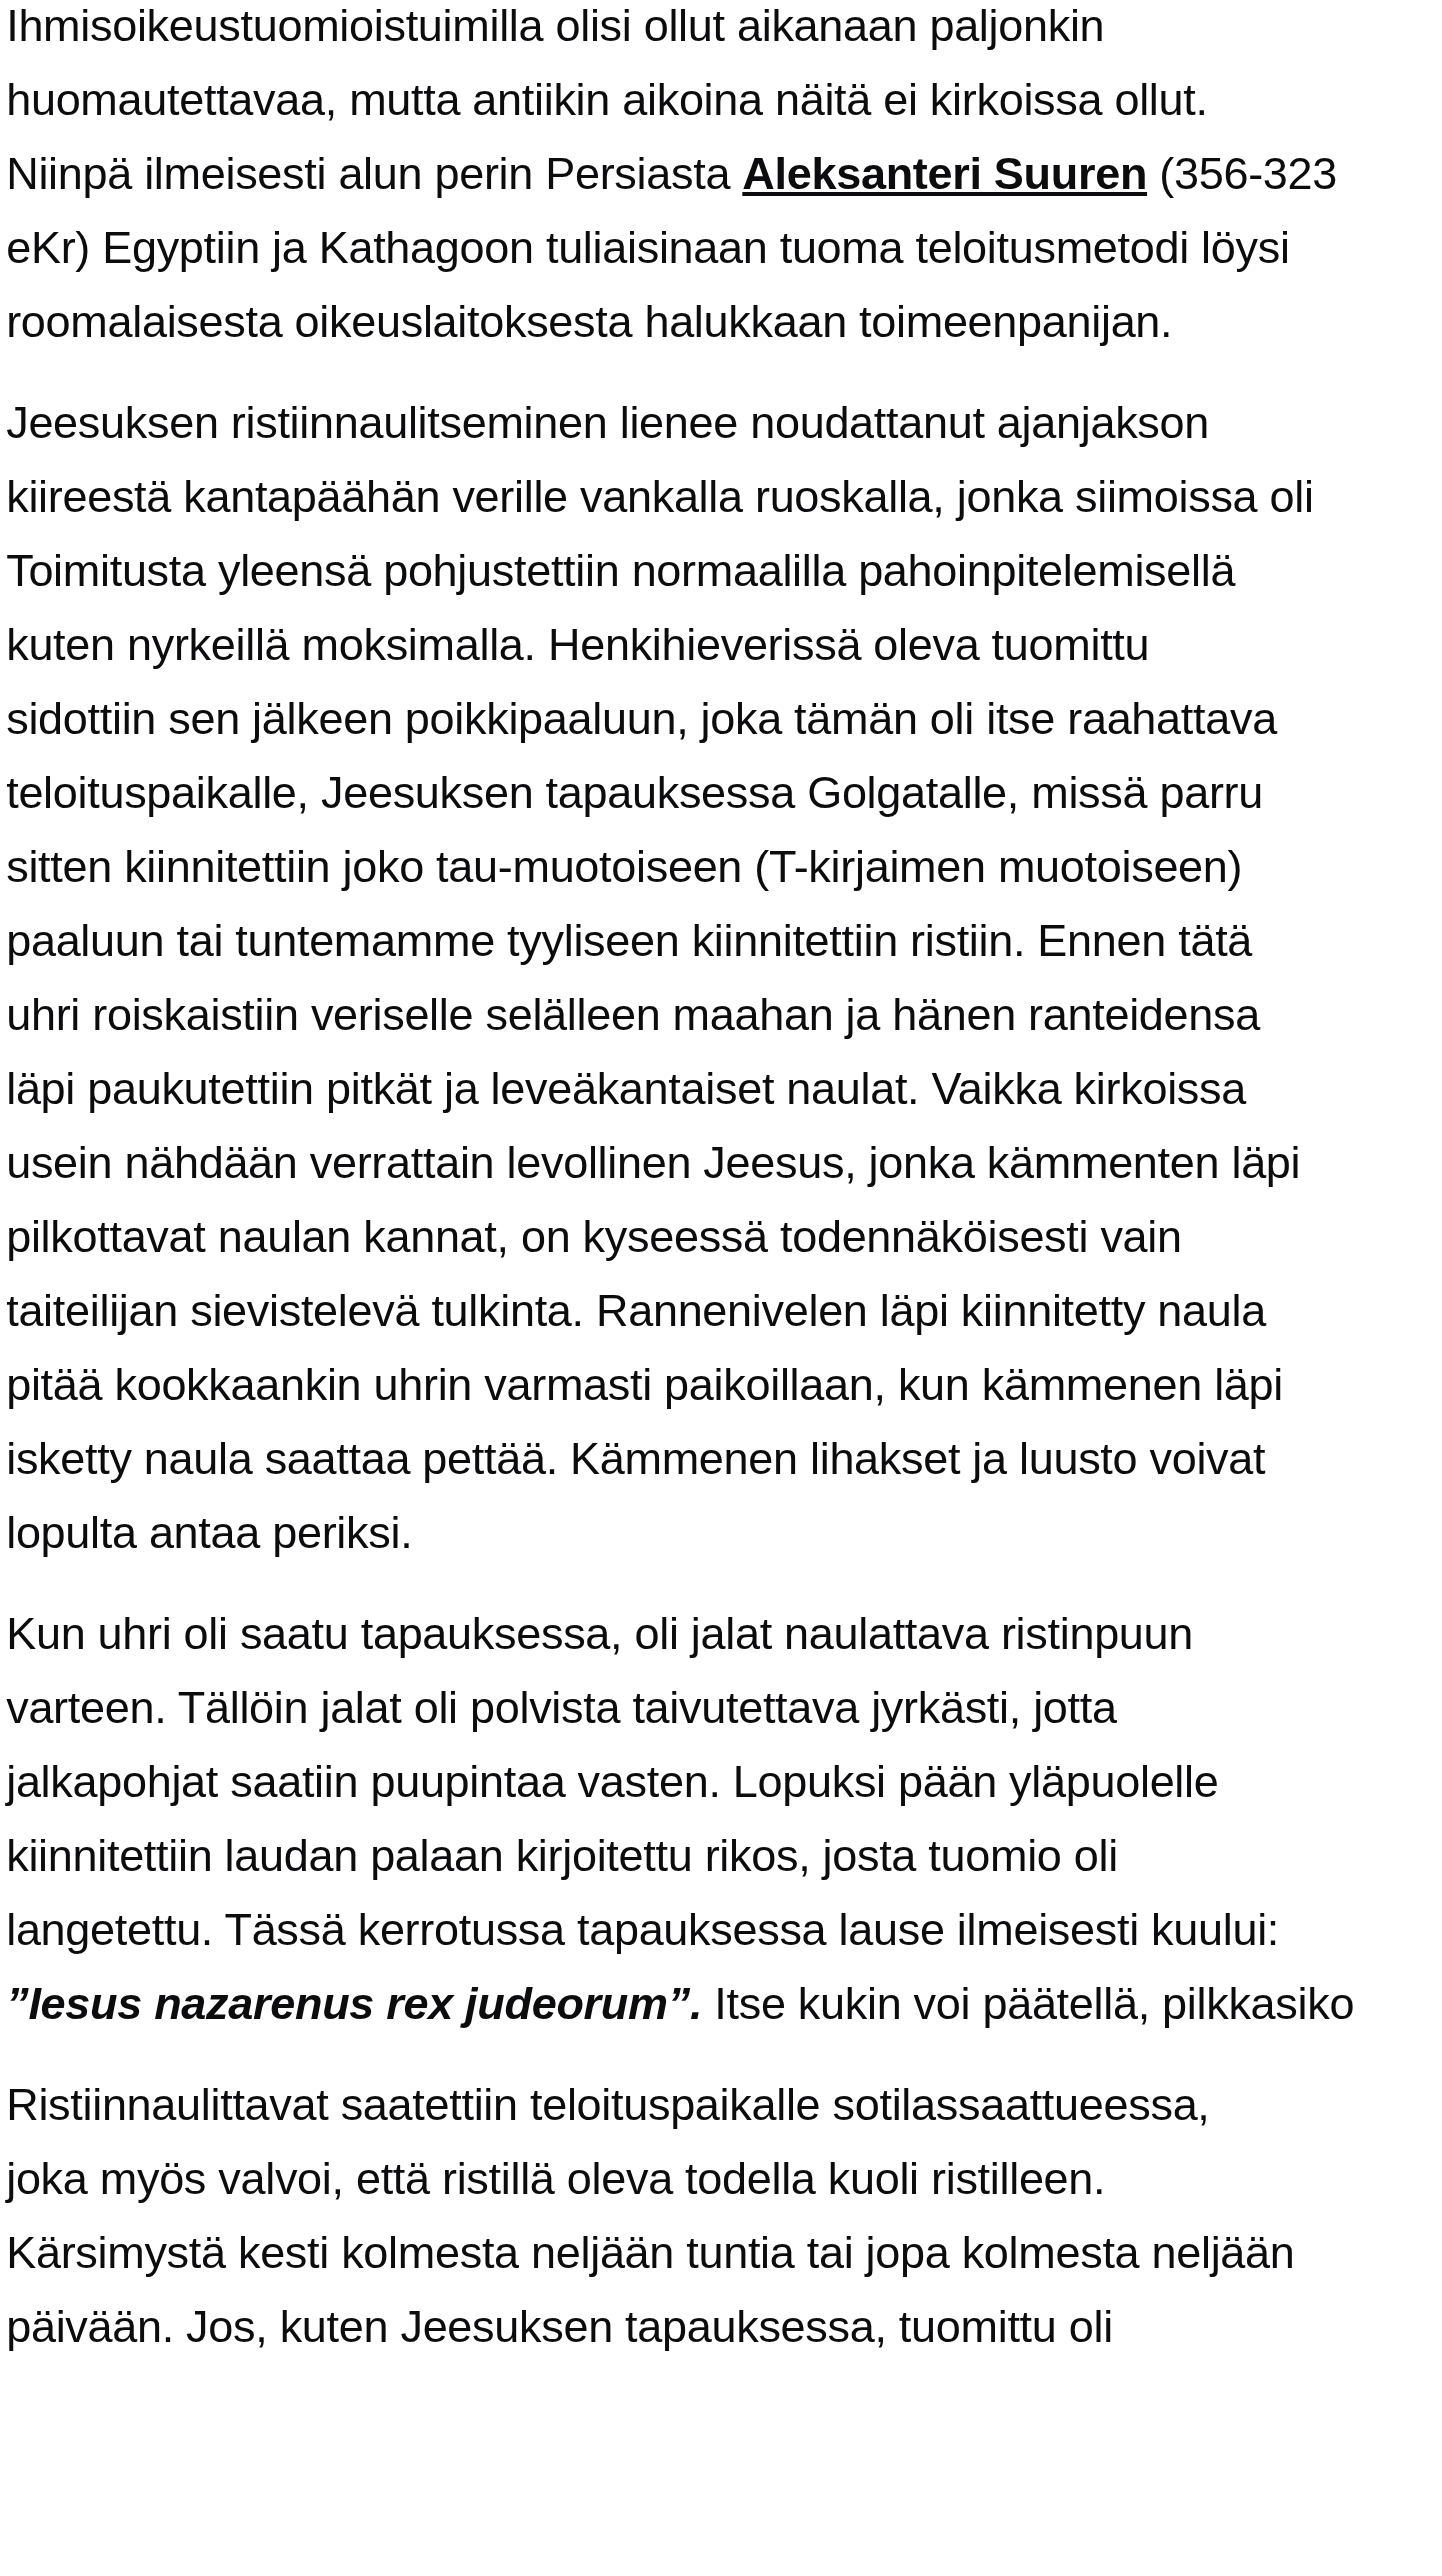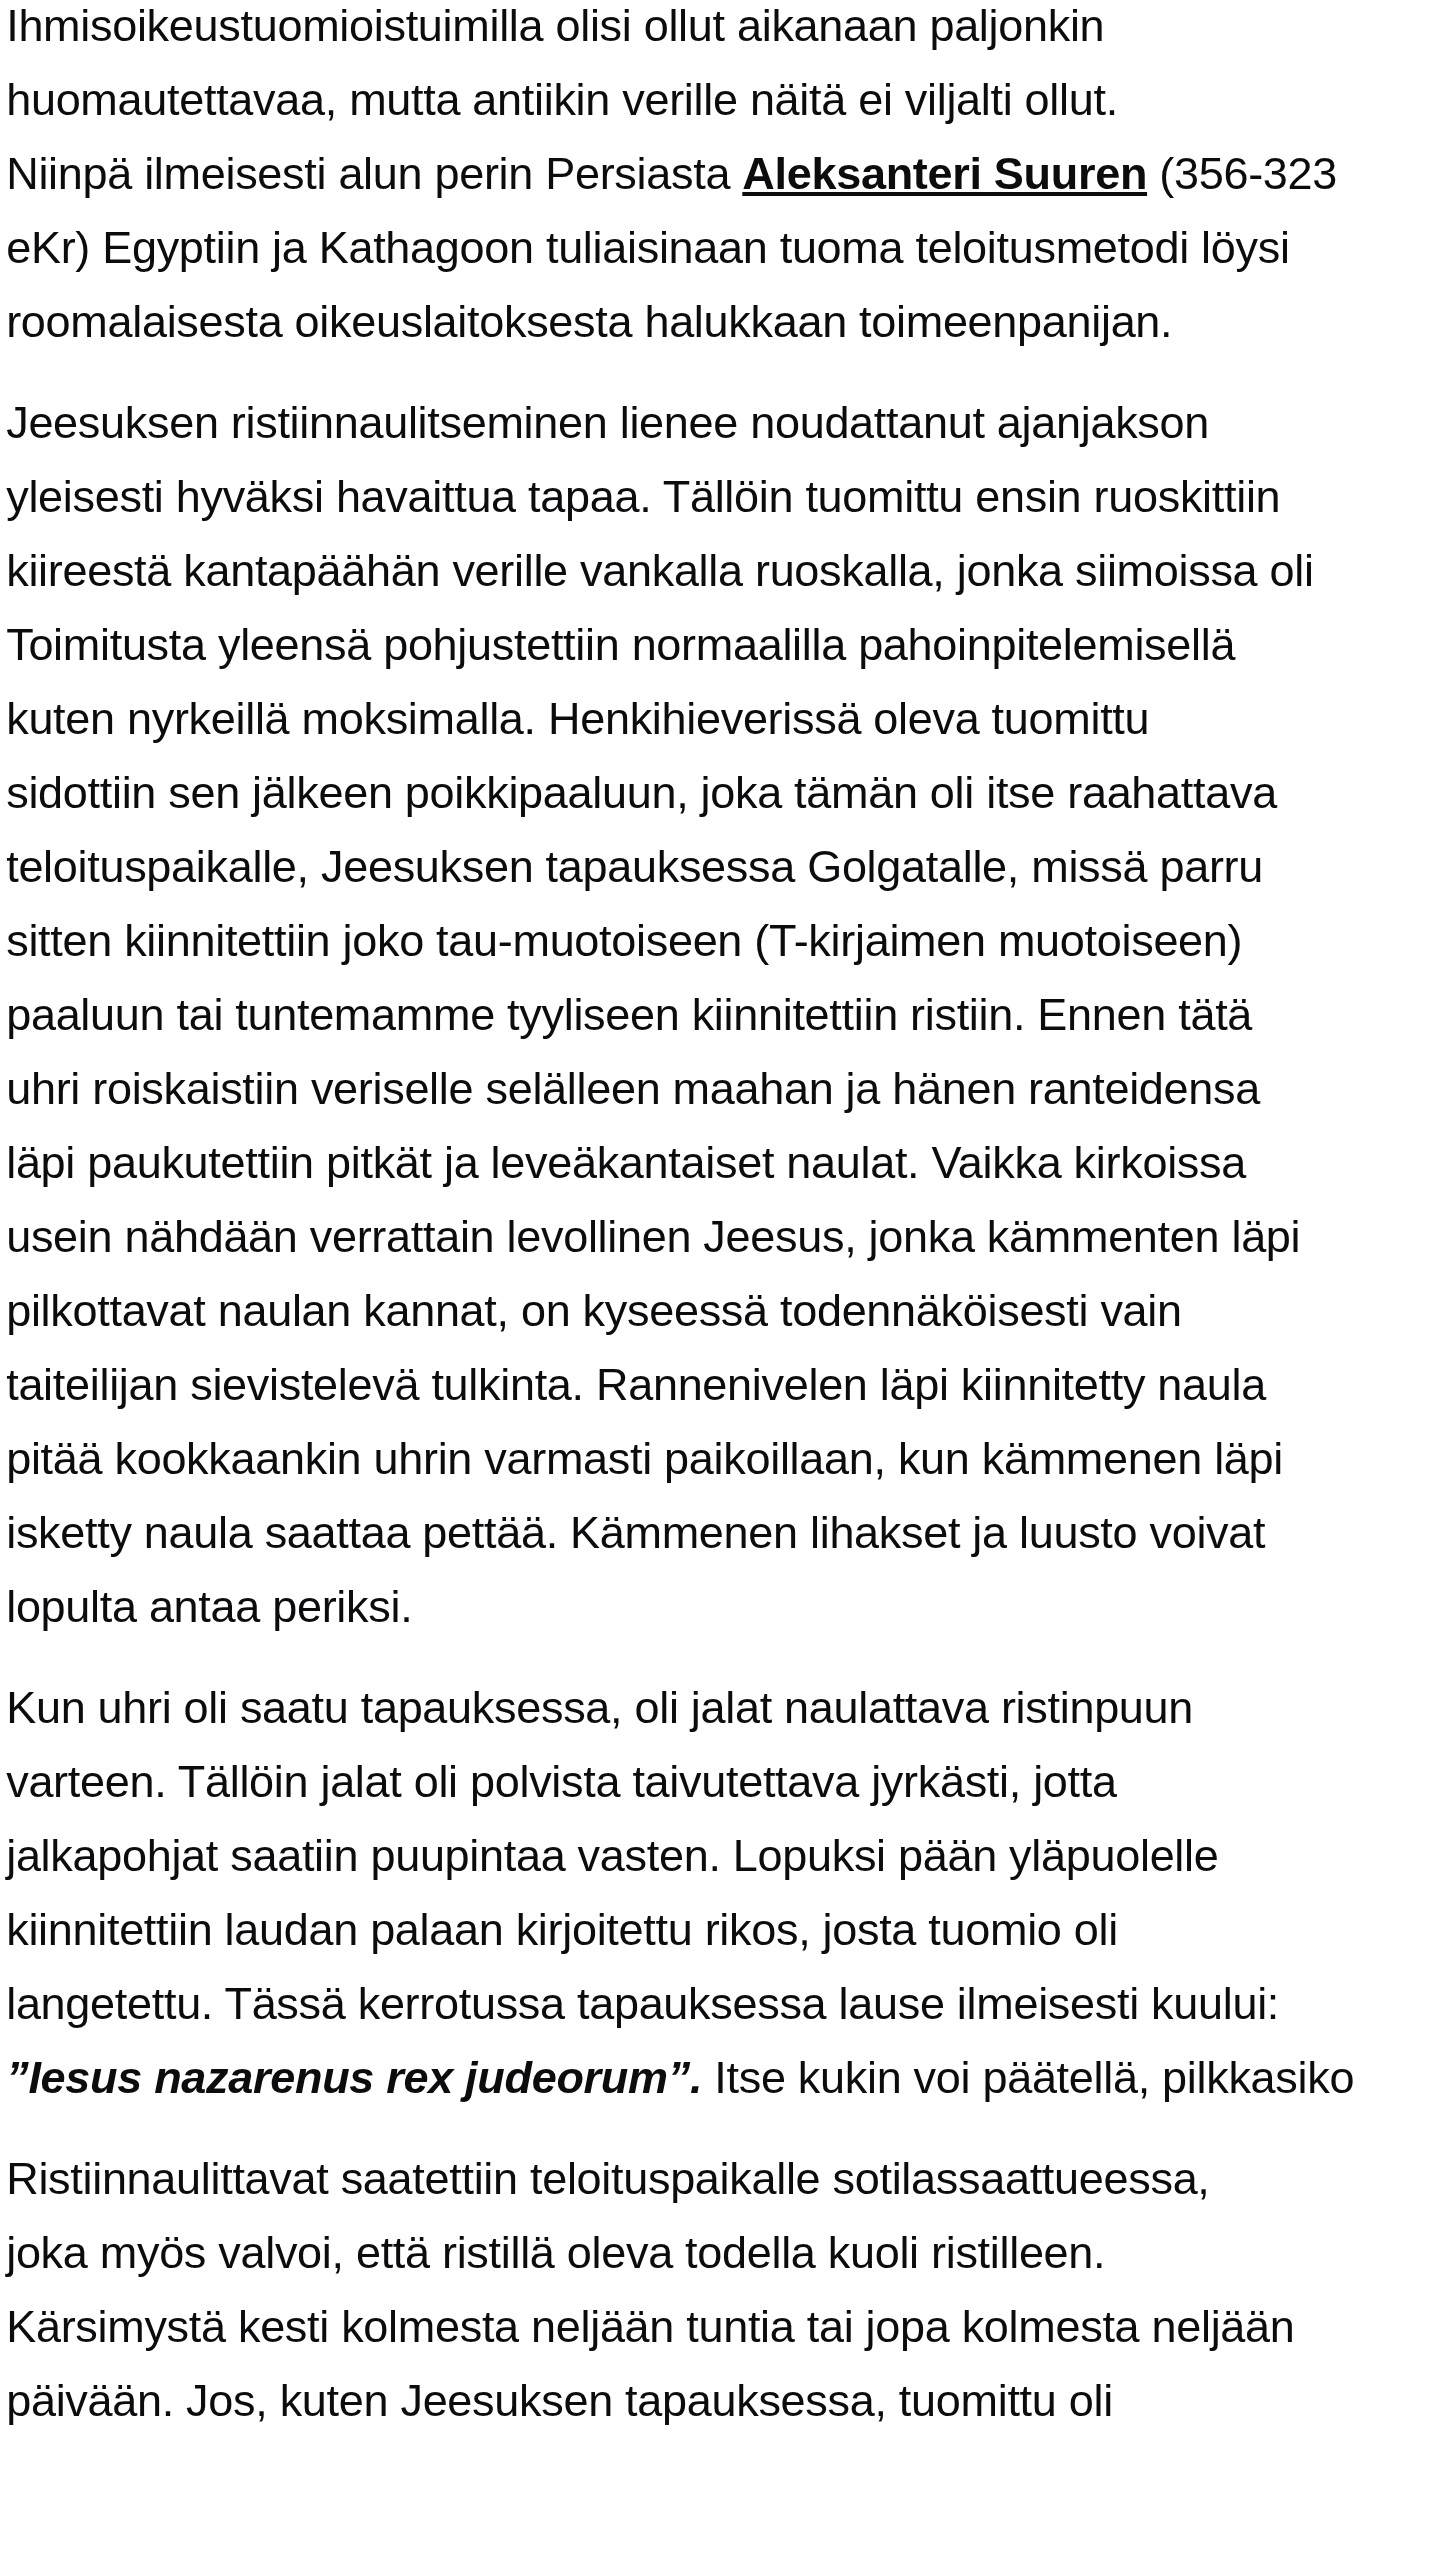--- a/index.html
+++ b/index.html
@@ -39,28 +39,27 @@
   .run.bold { font-weight: 700; text-decoration: underline; }
   .run.italic { font-style: italic; font-weight: bold; }
 </style>
 </head>
 <body>
 
 <div class="page">
   <div class="doc" id="doc" style="color: rgb(12, 12, 14);">
       <div class="paragraph">
         <div class="line"><span class="run">Ihmisoikeustuomioistuimilla olisi ollut aikanaan paljonkin</span></div>
-        <div class="line"><span class="run">huomautettavaa, mutta antiikin verille näitä ei viljalti ollut.</span></div>
+        <div class="line"><span class="run">huomautettavaa, mutta antiikin aikoina näitä ei kirkoissa ollut.</span></div>
         <div class="line"><span class="run">Niinpä ilmeisesti alun perin Persiasta </span><span class="run bold">Aleksanteri Suuren</span><span class="run"> (356-323</span></div>
         <div class="line"><span class="run">eKr) Egyptiin ja Kathagoon tuliaisinaan tuoma teloitusmetodi löysi</span></div>
         <div class="line"><span class="run">roomalaisesta oikeuslaitoksesta halukkaan toimeenpanijan.</span></div>
       </div>
       <div class="paragraph">
         <div class="line"><span class="run">Jeesuksen ristiinnaulitseminen lienee noudattanut ajanjakson</span></div>
-        <div class="line"><span class="run">yleisesti hyväksi havaittua tapaa. Tällöin tuomittu ensin ruoskittiin</span></div>
         <div class="line"><span class="run">kiireestä kantapäähän verille vankalla ruoskalla, jonka siimoissa oli</span></div>
         <div class="line"><span class="run">Toimitusta yleensä pohjustettiin normaalilla pahoinpitelemisellä</span></div>
         <div class="line"><span class="run">kuten nyrkeillä moksimalla. Henkihieverissä oleva tuomittu</span></div>
         <div class="line"><span class="run">sidottiin sen jälkeen poikkipaaluun, joka tämän oli itse raahattava</span></div>
         <div class="line"><span class="run">teloituspaikalle, Jeesuksen tapauksessa Golgatalle, missä parru</span></div>
         <div class="line"><span class="run">sitten kiinnitettiin joko tau-muotoiseen (T-kirjaimen muotoiseen)</span></div>
         <div class="line"><span class="run">paaluun tai tuntemamme tyyliseen kiinnitettiin ristiin. Ennen tätä</span></div>
         <div class="line"><span class="run">uhri roiskaistiin veriselle selälleen maahan ja hänen ranteidensa</span></div>
         <div class="line"><span class="run">läpi paukutettiin pitkät ja leveäkantaiset naulat. Vaikka kirkoissa</span></div>
         <div class="line"><span class="run">usein nähdään verrattain levollinen Jeesus, jonka kämmenten läpi</span></div>

